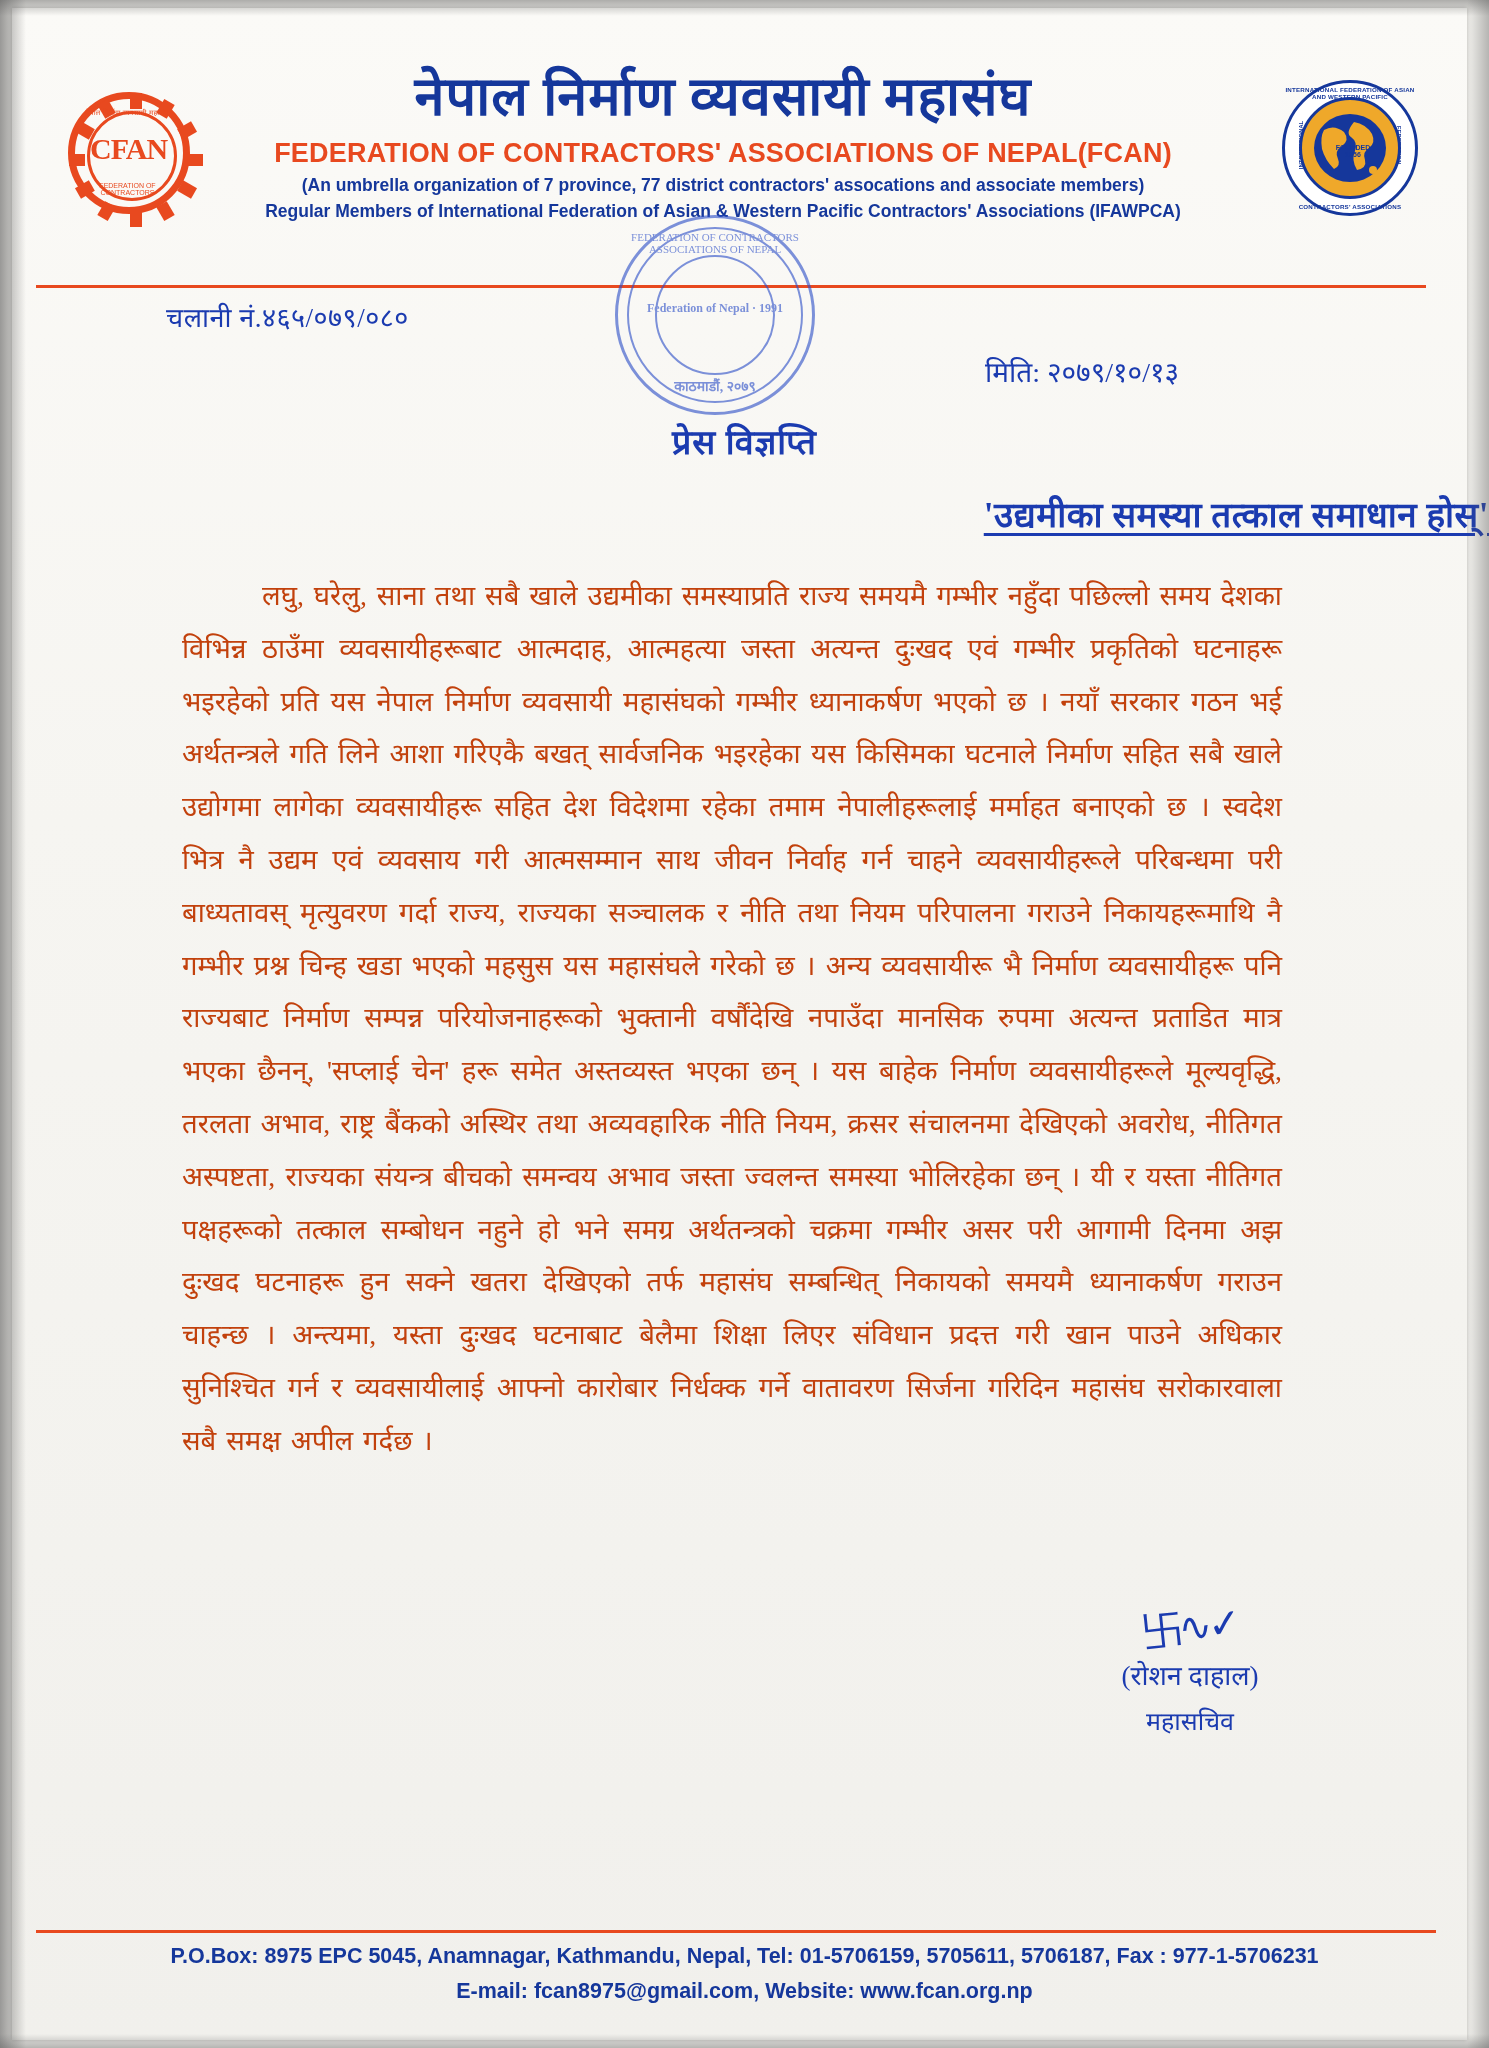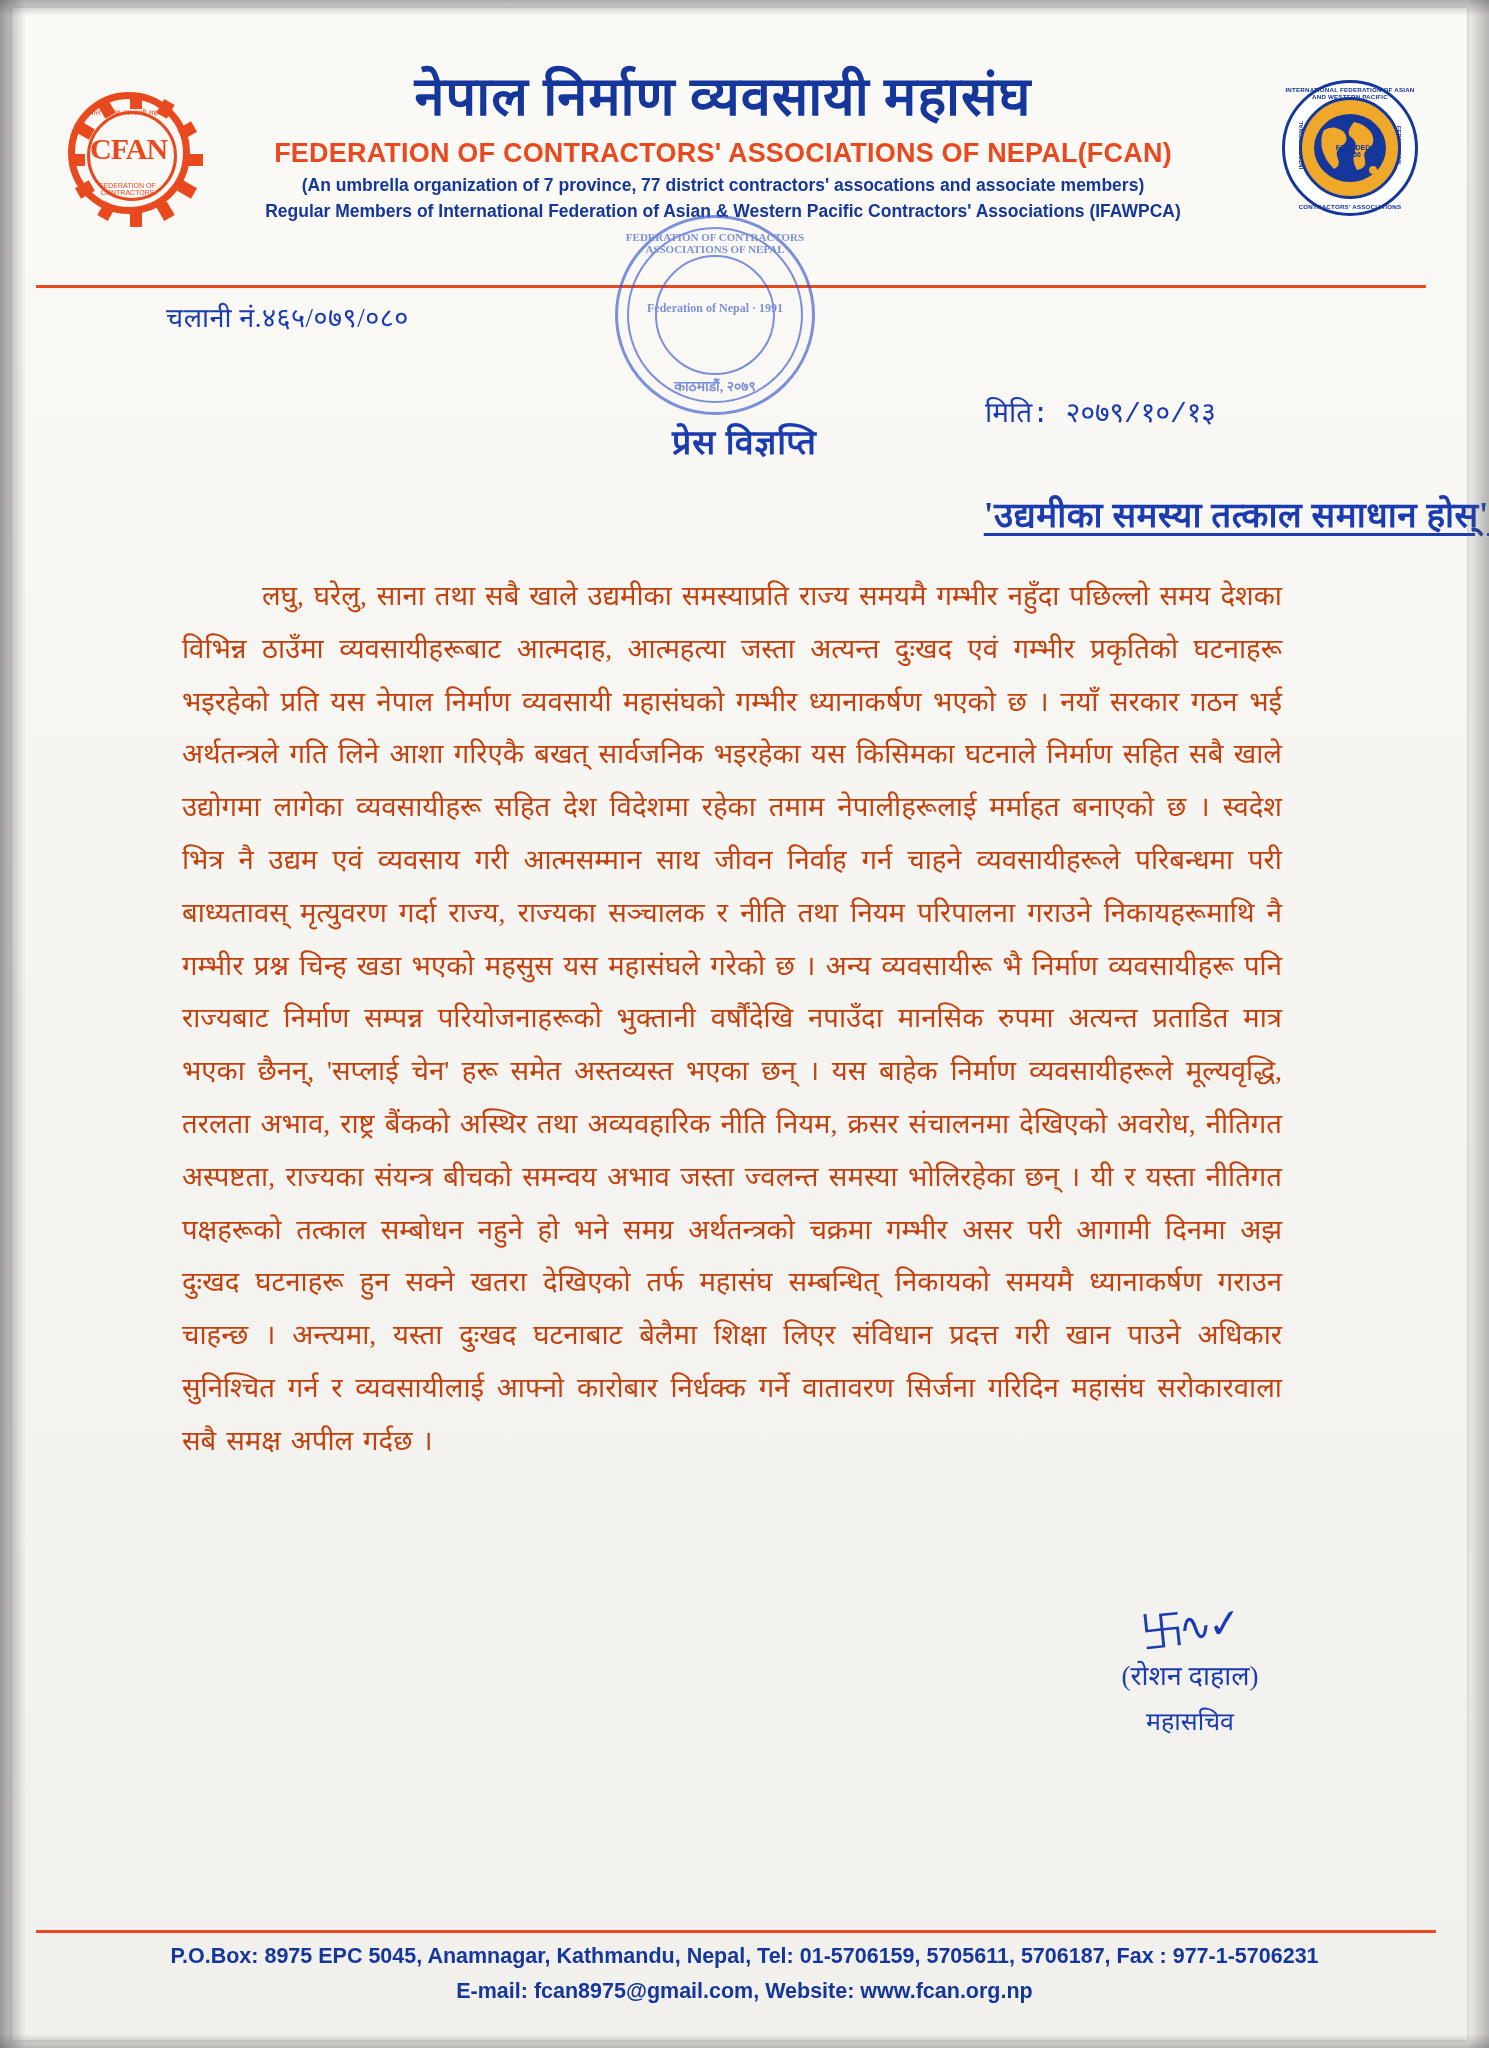--- a/index.html
+++ b/index.html
@@ -250,24 +250,23 @@
     top: 298px;
     font-family: "Liberation Serif", serif;
     font-size: 27px;
     color: #1b3bb0;
     letter-spacing: .5px;
   }
   .miti {
     position: absolute;
     left: 985px;
     top: 352px;
-    font-family: Liberation Mono, monospace;
+    font-family: Liberation Serif, serif;
     font-size: 28px;
     color: #1b3bb0;
-    margin-top: 40px;
   }
 
   
   .stamp {
     position: absolute;
     left: 615px;
     top: 215px;
     width: 200px;
     height: 200px;
     border-radius: 50%;
@@ -281,21 +280,21 @@
   .stamp .ring2 {
     position: absolute; left: 12px; top: 12px; width: 176px; height: 176px;
     border: 2px solid #2f51c8; border-radius: 50%; box-sizing: border-box;
   }
   .stamp .ring3 {
     position: absolute; left: 40px; top: 40px; width: 120px; height: 120px;
     border: 2px solid #2f51c8; border-radius: 50%; box-sizing: border-box;
   }
   .stamp .st-top {
     position: absolute; left: 0; top: 16px; width: 200px; text-align: center;
-    font-size: 11px; font-weight: bold; font-family: "Liberation Serif", serif;
+    font-size: 11px; font-weight: normal; font-family: "Liberation Serif", serif;
   }
   .stamp .st-mid {
     position: absolute; left: 0; top: 86px; width: 200px; text-align: center;
     font-size: 12px; font-weight: bold; font-family: "Liberation Serif", serif;
   }
   .stamp .st-bot {
     position: absolute; left: 0; bottom: 20px; width: 200px; text-align: center;
     font-size: 14px; font-weight: bold; font-family: "Liberation Serif", serif;
   }
 

